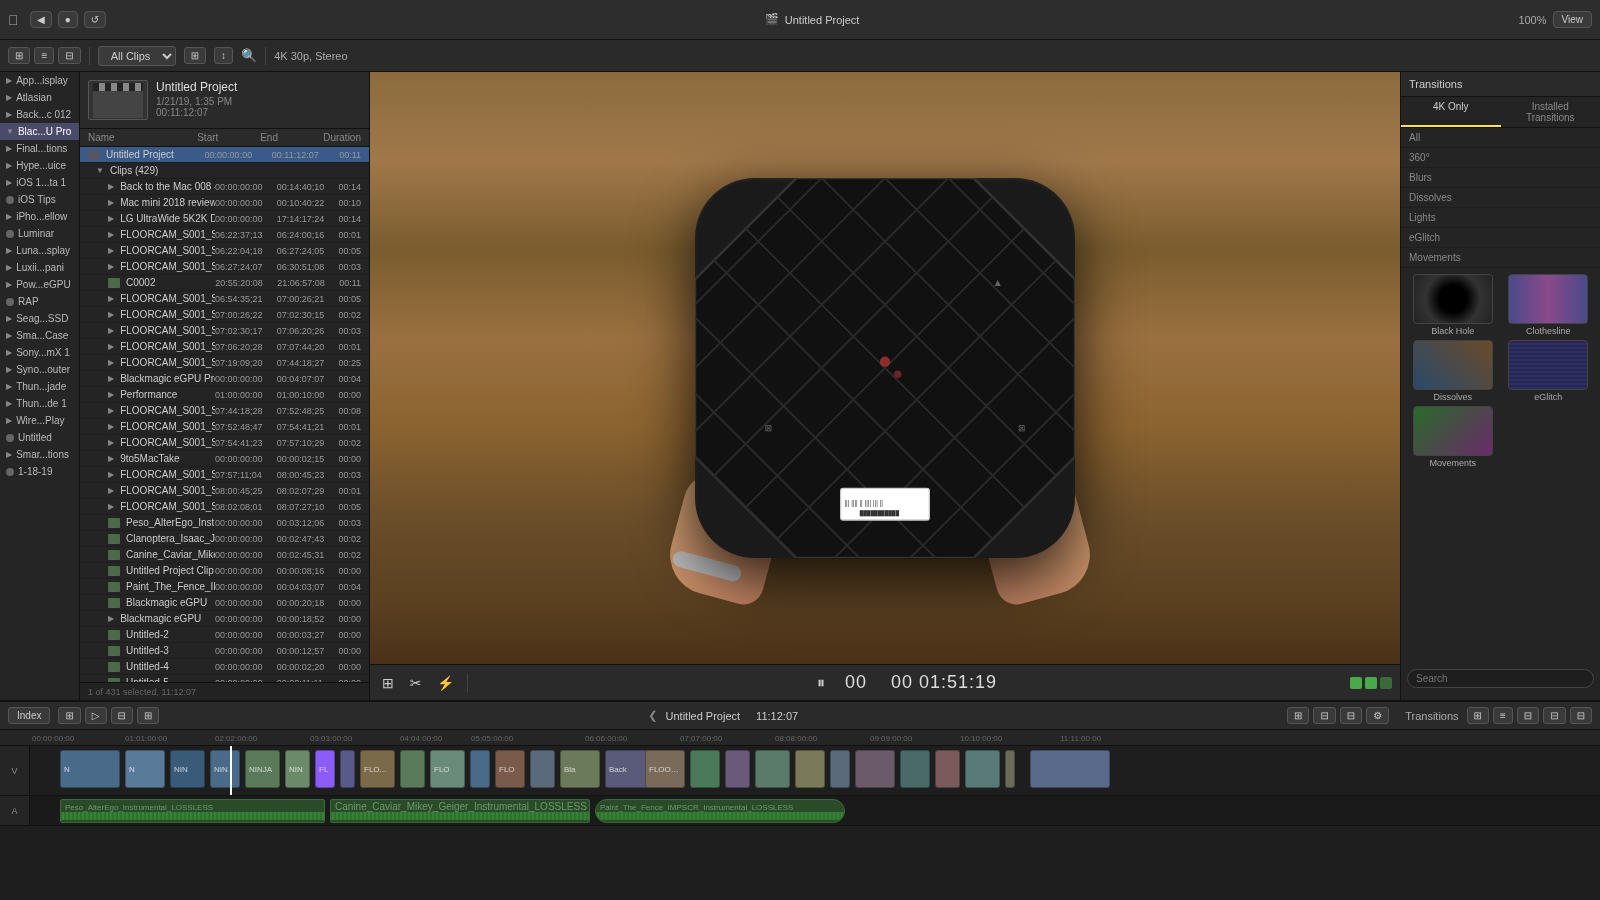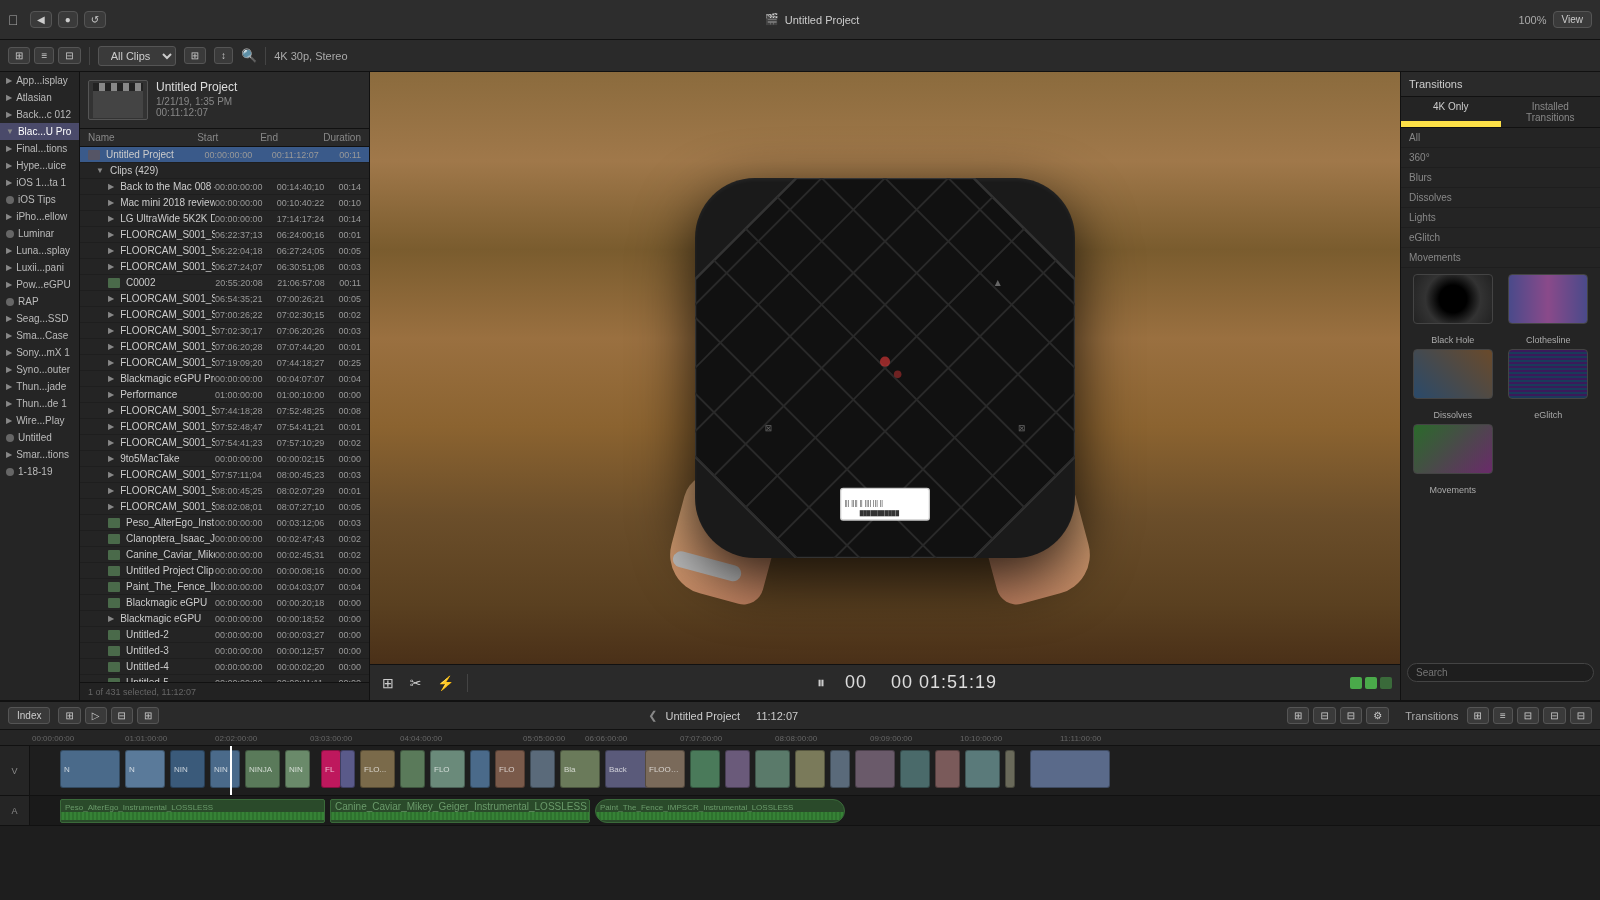--- a/index.html
+++ b/index.html
@@ -373,57 +373,57 @@
       border-bottom: 1px solid #111;
     }
     .trans-tab {
       flex: 1;
       padding: 4px 6px;
       font-size: 10px;
       color: #888;
       text-align: center;
       cursor: pointer;
     }
-    .trans-tab.active { color: #ccc; border-bottom: 6px solid #fde047; }
+    .trans-tab.active { color: #ccc; border-bottom: 2px solid #fde047; }
     .trans-section {
       padding: 4px 8px;
       font-size: 10px;
       color: #888;
       border-bottom: 1px solid #1e1e1e;
     }
     .trans-grid {
       display: grid;
       grid-template-columns: 1fr 1fr;
       gap: 4px;
       padding: 6px;
       flex: 1;
       align-content: start;
     }
     .trans-item {
       display: flex;
       flex-direction: column;
       align-items: center;
-      gap: 11px;
+      gap: 2px;
       cursor: pointer;
     }
     .trans-thumb {
       width: 80px;
       height: 50px;
       border-radius: 4px;
       border: 1px solid #444;
       overflow: hidden;
       position: relative;
     }
     .trans-label {
       font-size: 9px;
       color: #aaa;
       text-align: center;
     }
     .trans-search {
-      margin: 18px 6px;
+      margin: 12px 6px;
       background: #1e1e1e;
       border: 1px solid #444;
       border-radius: 10px;
       padding: 3px 8px;
       color: #ccc;
       font-size: 10px;
       width: calc(100% - 12px);
     }
 
     
@@ -1224,21 +1224,21 @@
     </div>
   </div>
 
   <div class="timeline-ruler">
     <div style="position:relative;width:100%;height:100%;display:flex;align-items:flex-end;">
       <span class="ruler-label" style="left:32px;">00:00:00:00</span>
       <span class="ruler-label" style="left:125px;">01:01:00:00</span>
       <span class="ruler-label" style="left:215px;">02:02:00:00</span>
       <span class="ruler-label" style="left:310px;">03:03:00:00</span>
       <span class="ruler-label" style="left:400px;">04:04:00:00</span>
-      <span class="ruler-label" style="left:523px;">05:05:00:00</span>
+      <span class="ruler-label" style="left:471px;">05:05:00:00</span>
       <span class="ruler-label" style="left:585px;">06:06:00:00</span>
       <span class="ruler-label" style="left:680px;">07:07:00:00</span>
       <span class="ruler-label" style="left:775px;">08:08:00:00</span>
       <span class="ruler-label" style="left:870px;">09:09:00:00</span>
       <span class="ruler-label" style="left:960px;">10:10:00:00</span>
       <span class="ruler-label" style="left:1060px;">11:11:00:00</span>
     </div>
   </div>
 
   <div class="timeline-tracks">
@@ -1257,21 +1257,21 @@
         </div>
         <div class="clip-segment" style="left:180px;width:30px;background:#4a6a8a;">
           <span class="clip-segment-label">NIN</span>
         </div>
         <div class="clip-segment" style="left:215px;width:35px;background:#5a7a5a;">
           <span class="clip-segment-label">NINJA</span>
         </div>
         <div class="clip-segment" style="left:255px;width:25px;background:#6a8a6a;">
           <span class="clip-segment-label">NIN</span>
         </div>
-        <div class="clip-segment" style="left:291px;width:20px;background:#be185d;">
+        <div class="clip-segment" style="left:285px;width:20px;background:#8b5cf6;">
           <span class="clip-segment-label">FL</span>
         </div>
 
         <div class="clip-segment" style="left:310px;width:15px;background:#5a5a8a;"></div>
         <div class="clip-segment" style="left:330px;width:35px;background:#7a6a4a;">
           <span class="clip-segment-label">FLO...</span>
         </div>
         <div class="clip-segment" style="left:370px;width:25px;background:#5a7a5a;"></div>
         <div class="clip-segment" style="left:400px;width:35px;background:#6a8a7a;">
           <span class="clip-segment-label">FLO</span>

